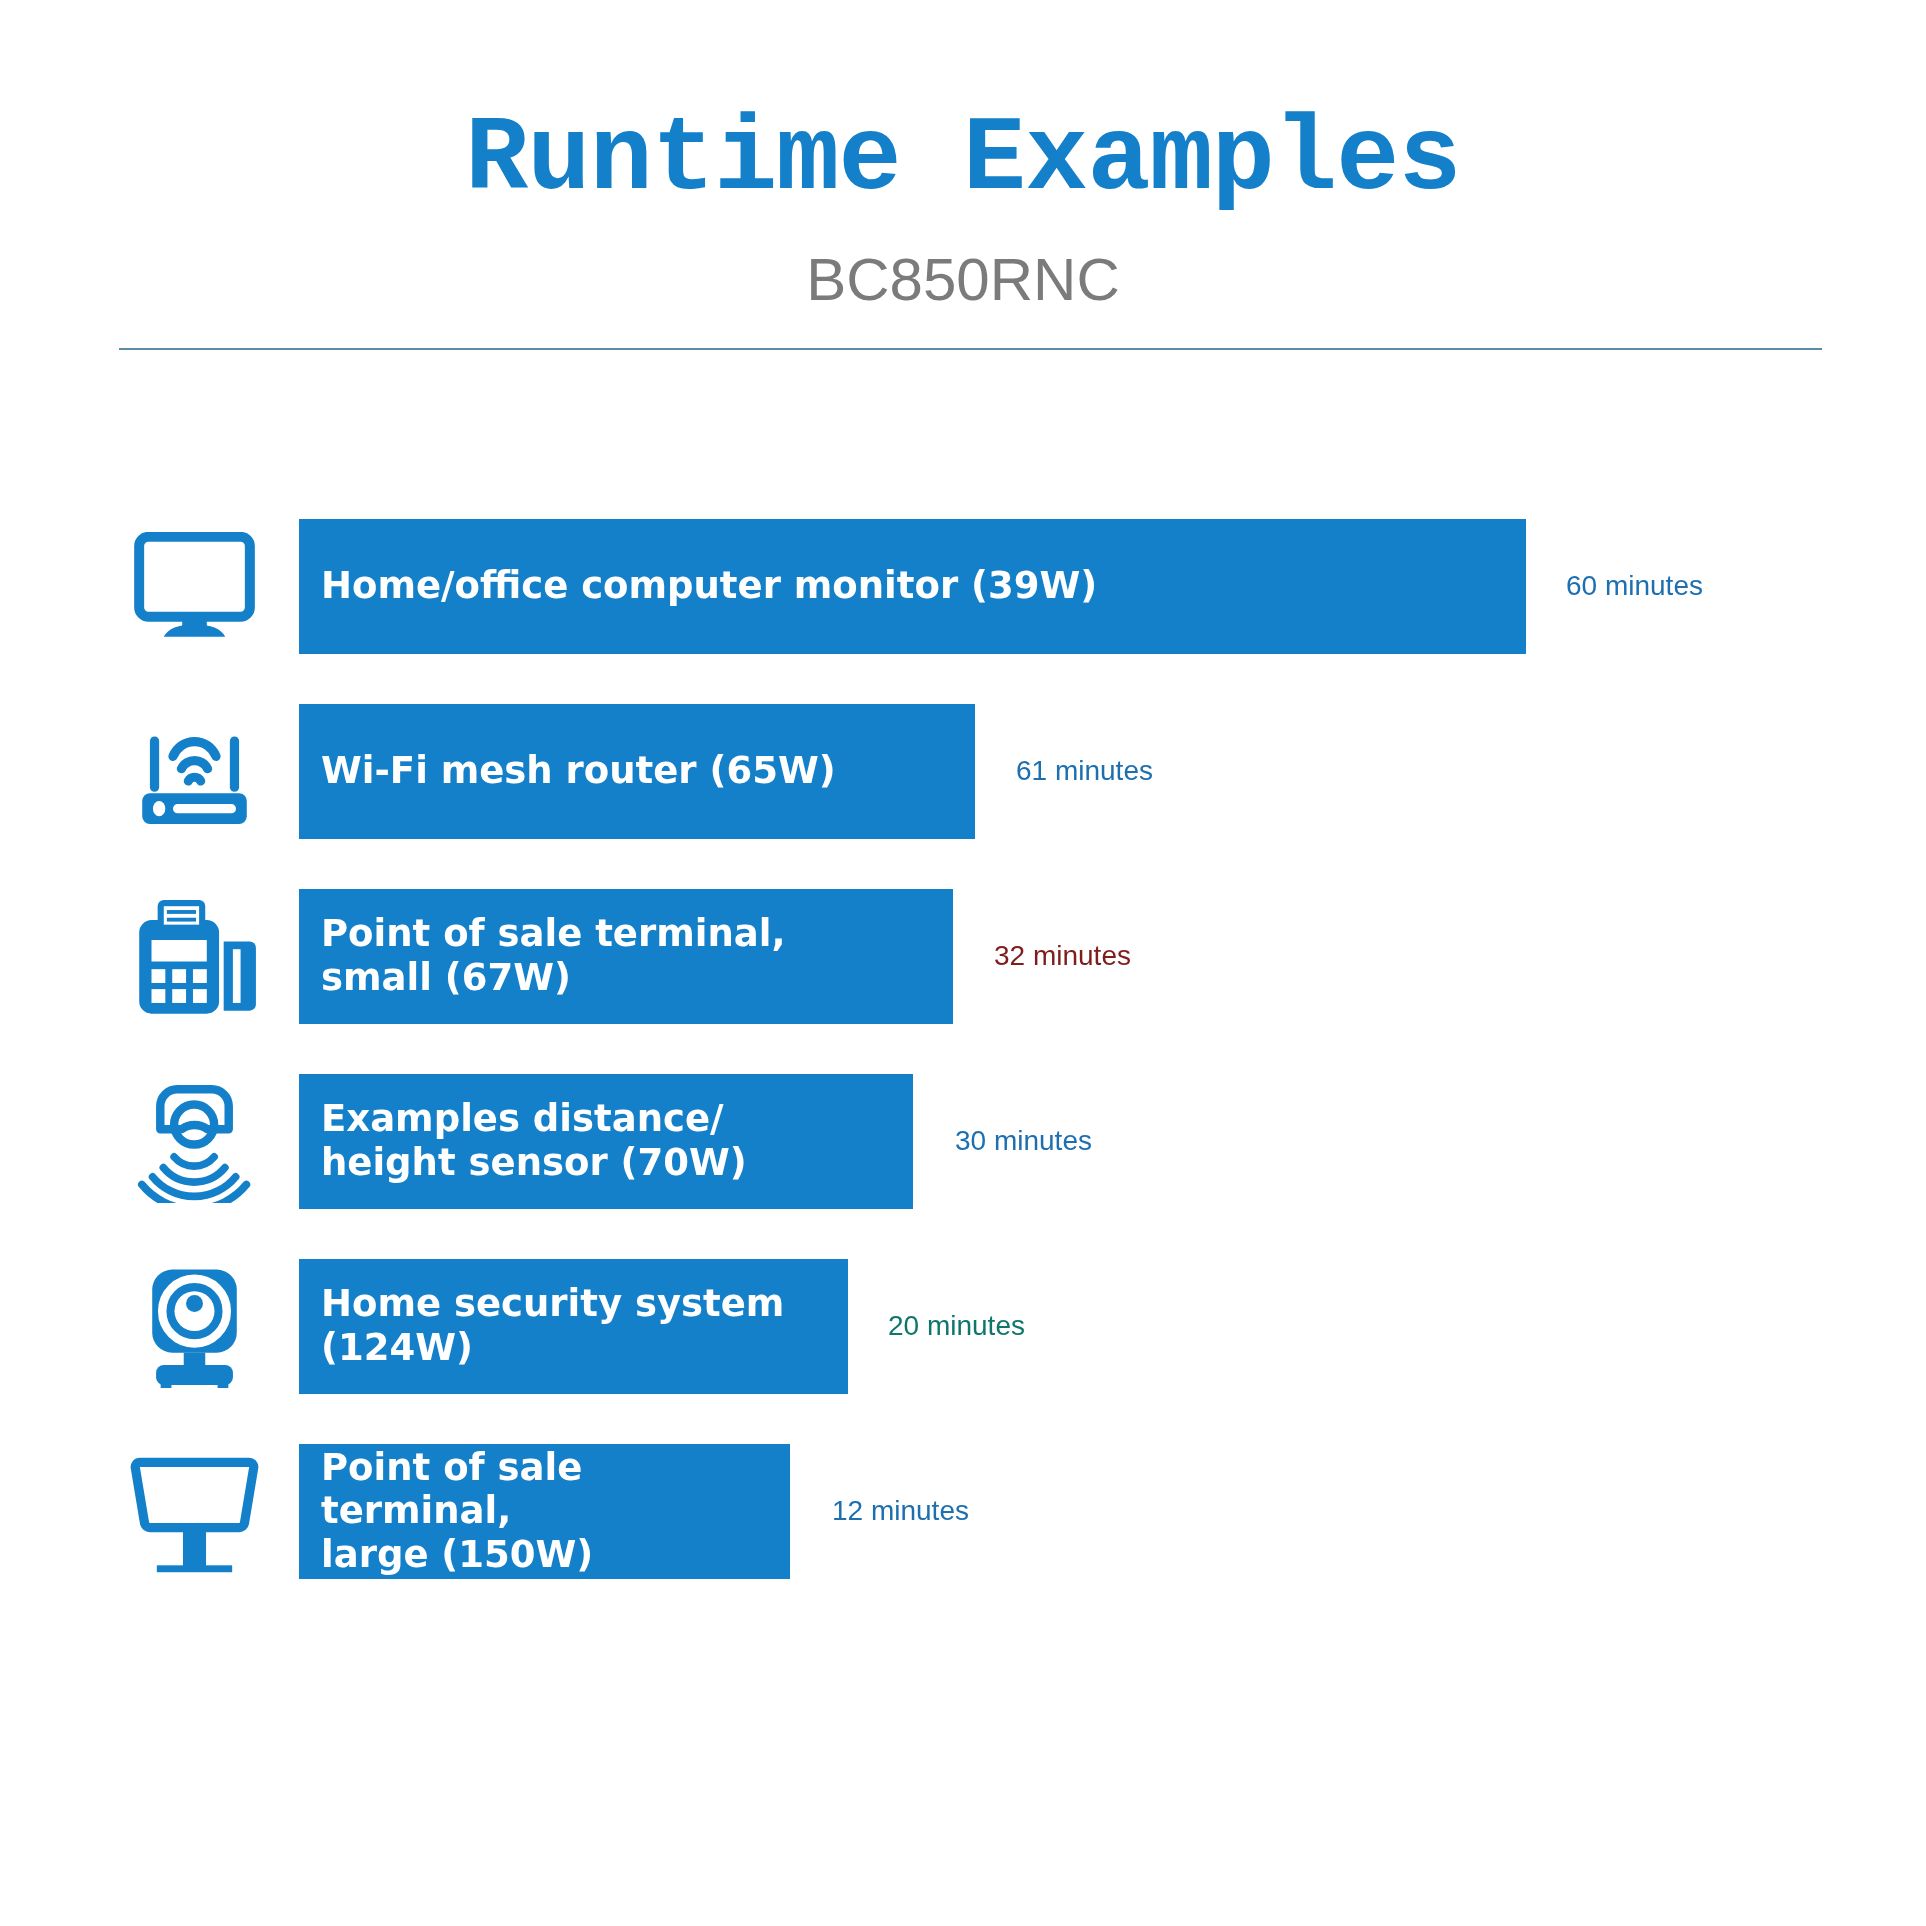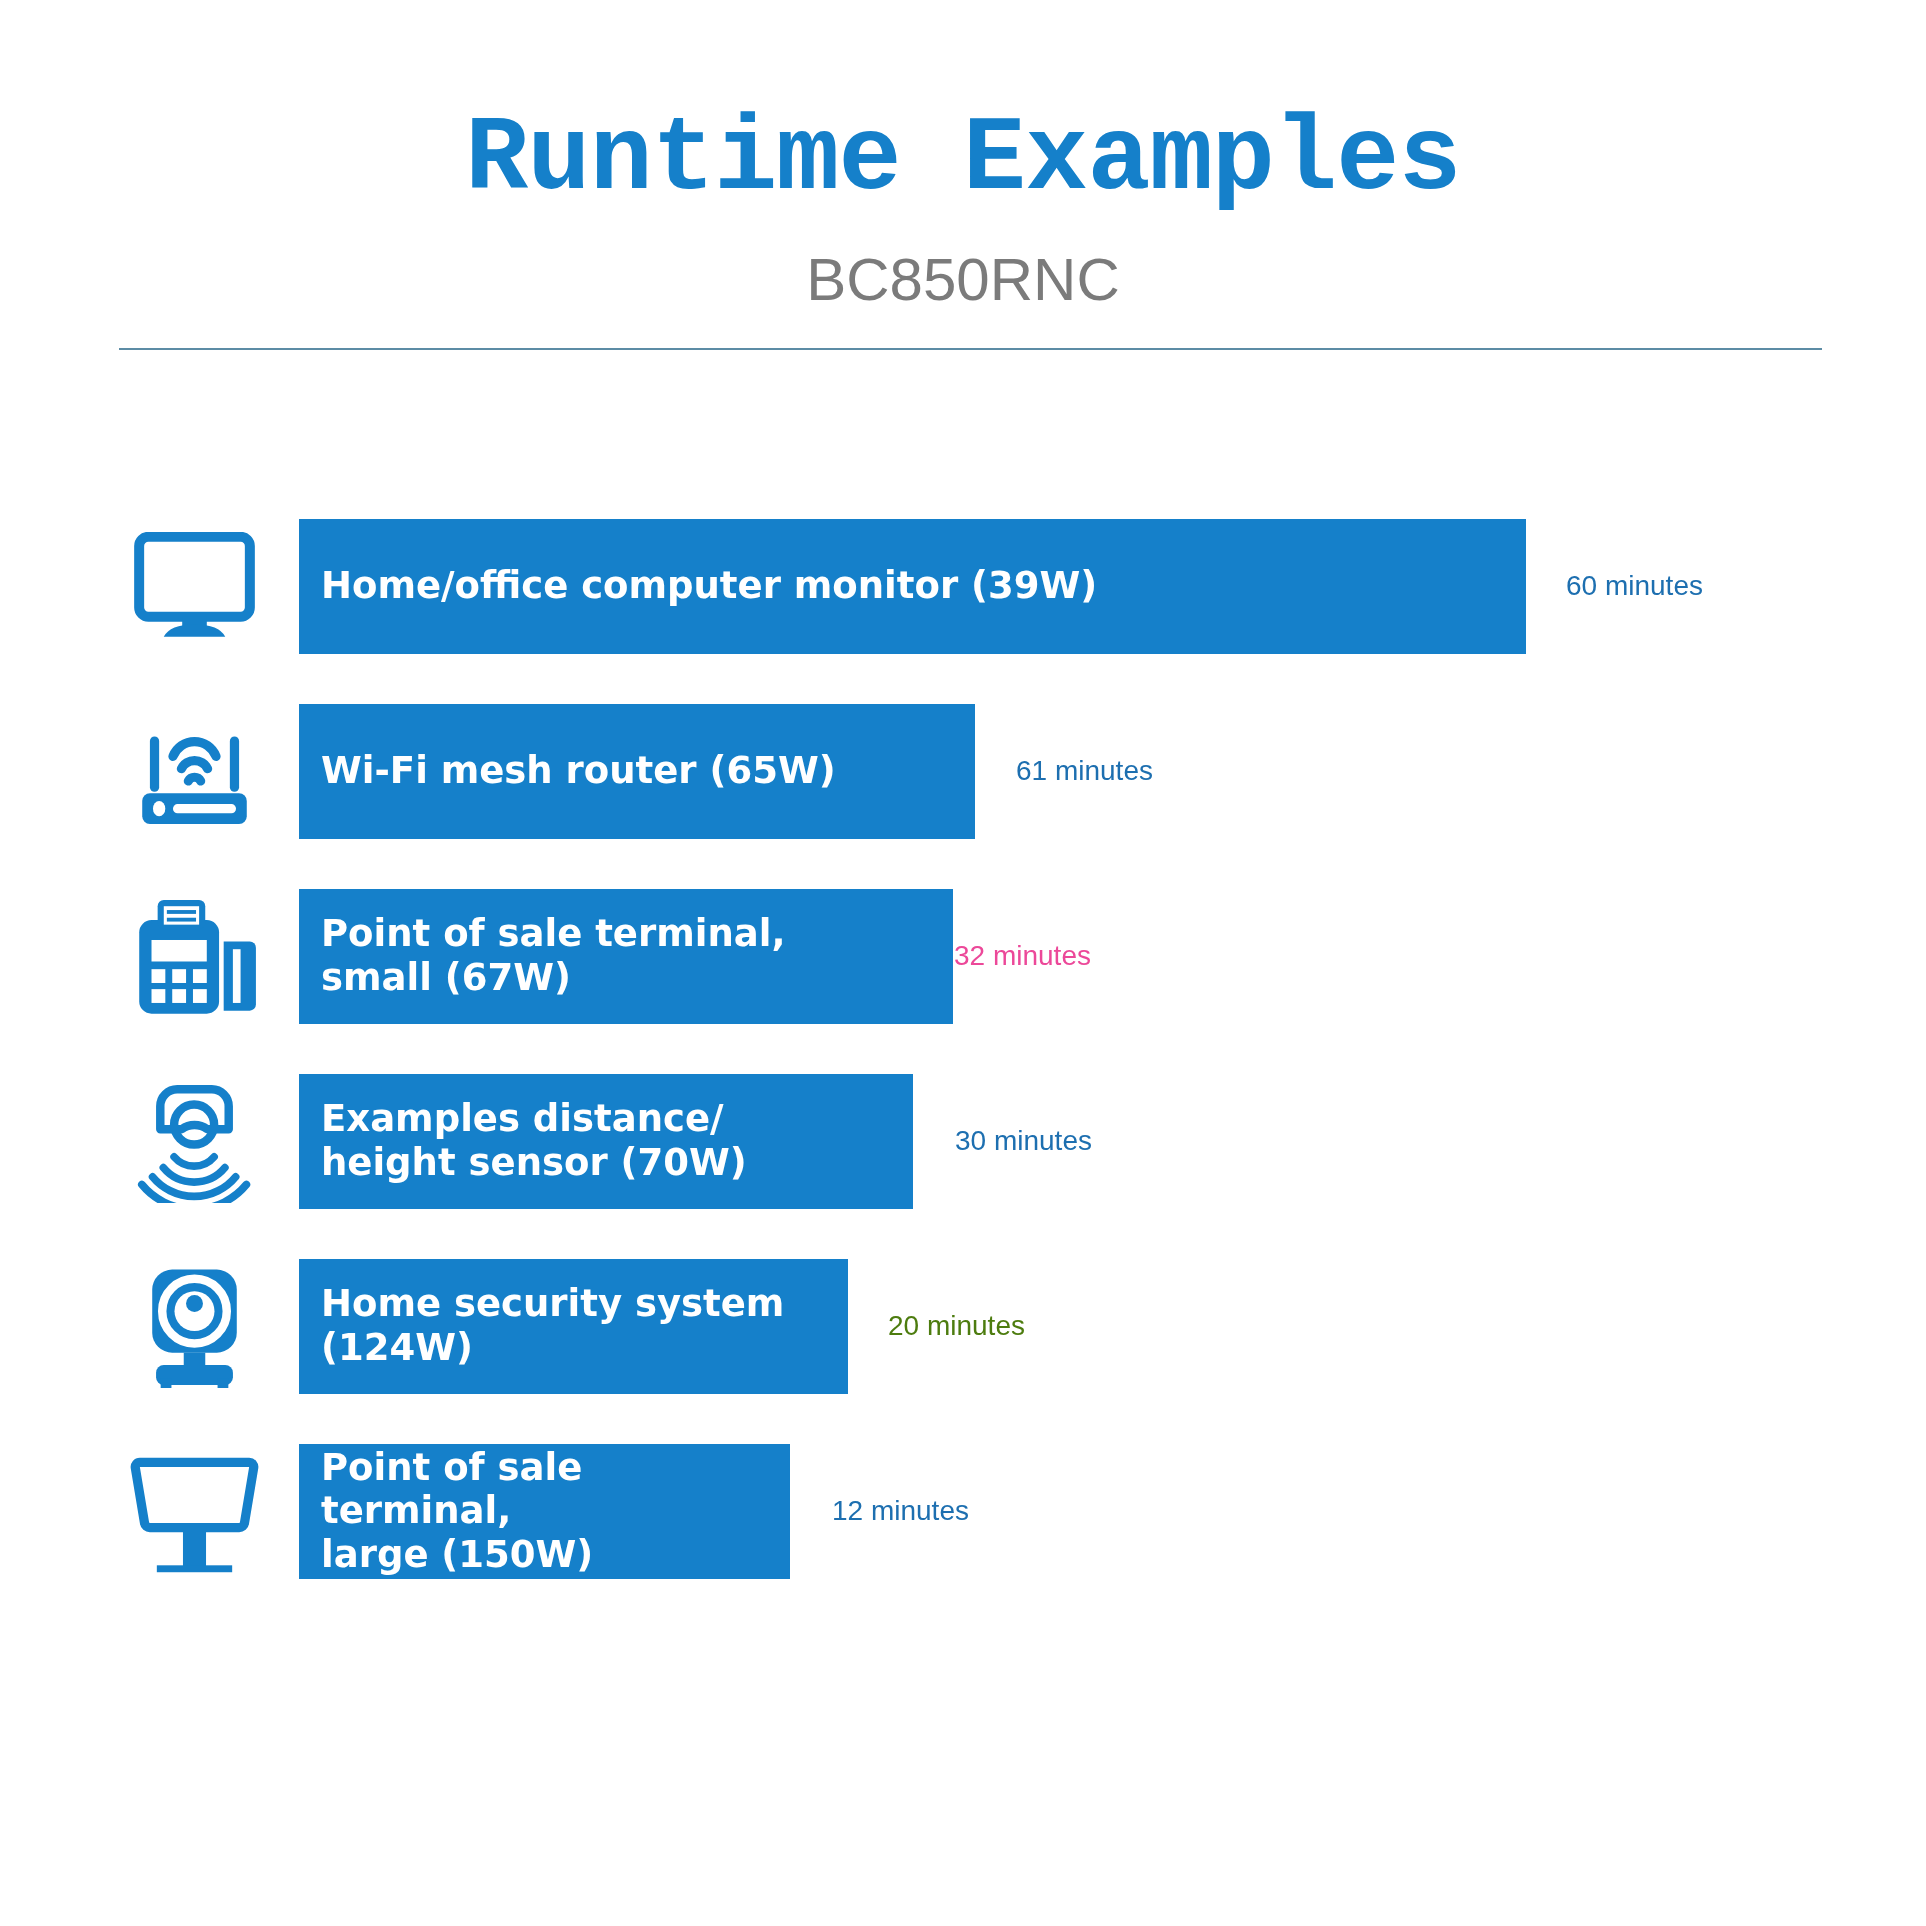--- a/index.html
+++ b/index.html
@@ -186,21 +186,21 @@
           <path d="M118 58 h34 a8 8 0 0 1 8 8 v74 a8 8 0 0 1 -8 8 h-34 z" fill="#1580ca"></path>
           <rect x="130" y="68" width="10" height="70" fill="#ffffff"></rect>
         </svg>
       </div>
       <div class="bar-wrap">
         <div class="bar" style="width: 654px; background: rgb(21, 128, 202);">
           <span class="bar-label" style="color: rgb(255, 255, 255);">Point of sale terminal,
 small (67W)</span>
         </div>
       </div>
-      <div class="value" style="left: 954px; color: #ec4899;">32 minutes</div>
+      <div class="value" style="left: 994px; color: #7f1d1d;">32 minutes</div>
     </div>
 
     <div class="row">
       <div class="icon-cell">
         <svg width="127" height="123" viewBox="0 0 165 160" aria-hidden="true">
           <path d="M38 64 V34 a22 22 0 0 1 22 -22 h45 a22 22 0 0 1 22 22 v30 h-28 a28 28 0 0 0 -33 0 z" fill="none" stroke="#1580ca" stroke-width="11" stroke-linejoin="round"></path>
           <circle cx="82" cy="58" r="26" fill="none" stroke="#1580ca" stroke-width="11"></circle>
           <path d="M56 100 a34 34 0 0 0 52 0" fill="none" stroke="#1580ca" stroke-width="10" stroke-linecap="round"></path>
           <path d="M42 114 a52 52 0 0 0 80 0" fill="none" stroke="#1580ca" stroke-width="10" stroke-linecap="round"></path>
           <path d="M28 126 a70 70 0 0 0 108 0" fill="none" stroke="#1580ca" stroke-width="10" stroke-linecap="round"></path>
@@ -228,21 +228,21 @@
           <rect x="36" y="148" width="14" height="14" fill="#1580ca"></rect>
           <rect x="110" y="148" width="14" height="14" fill="#1580ca"></rect>
         </svg>
       </div>
       <div class="bar-wrap">
         <div class="bar" style="width: 549px; background: rgb(21, 128, 202);">
           <span class="bar-label" style="color: rgb(255, 255, 255);">Home security system
 (124W)</span>
         </div>
       </div>
-      <div class="value" style="left: 888px; color: #4d7c0f;">20 minutes</div>
+      <div class="value" style="left: 888px; color: #0f766e;">20 minutes</div>
     </div>
 
     <div class="row">
       <div class="icon-cell">
         <svg width="131" height="123" viewBox="0 0 170 160" aria-hidden="true">
           <path d="M14 16 h142 a6 6 0 0 1 6 7 l-12 72 a7 7 0 0 1 -7 6 h-116 a7 7 0 0 1 -7 -6 l-12 -72 a6 6 0 0 1 6 -7 z" fill="none" stroke="#1580ca" stroke-width="12" stroke-linejoin="round"></path>
           <rect x="70" y="100" width="30" height="52" fill="#1580ca"></rect>
           <rect x="36" y="150" width="98" height="9" fill="#1580ca"></rect>
         </svg>
       </div>

